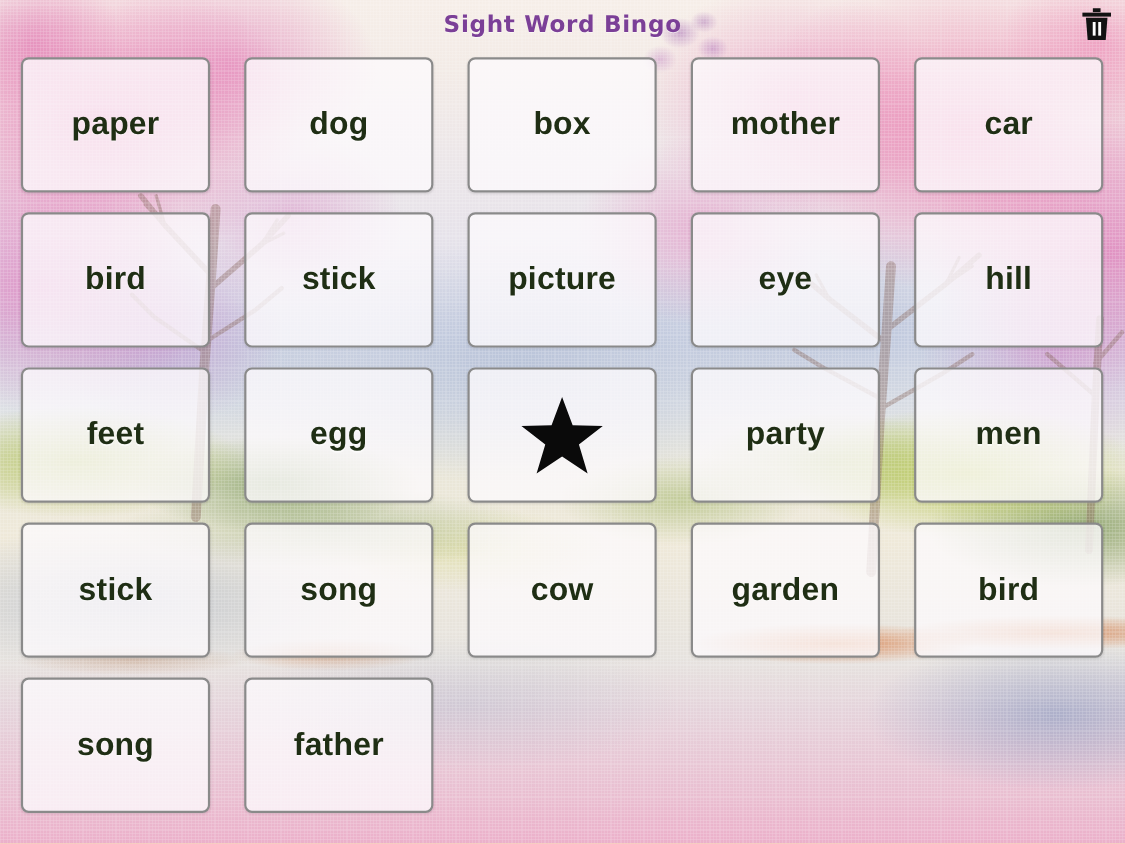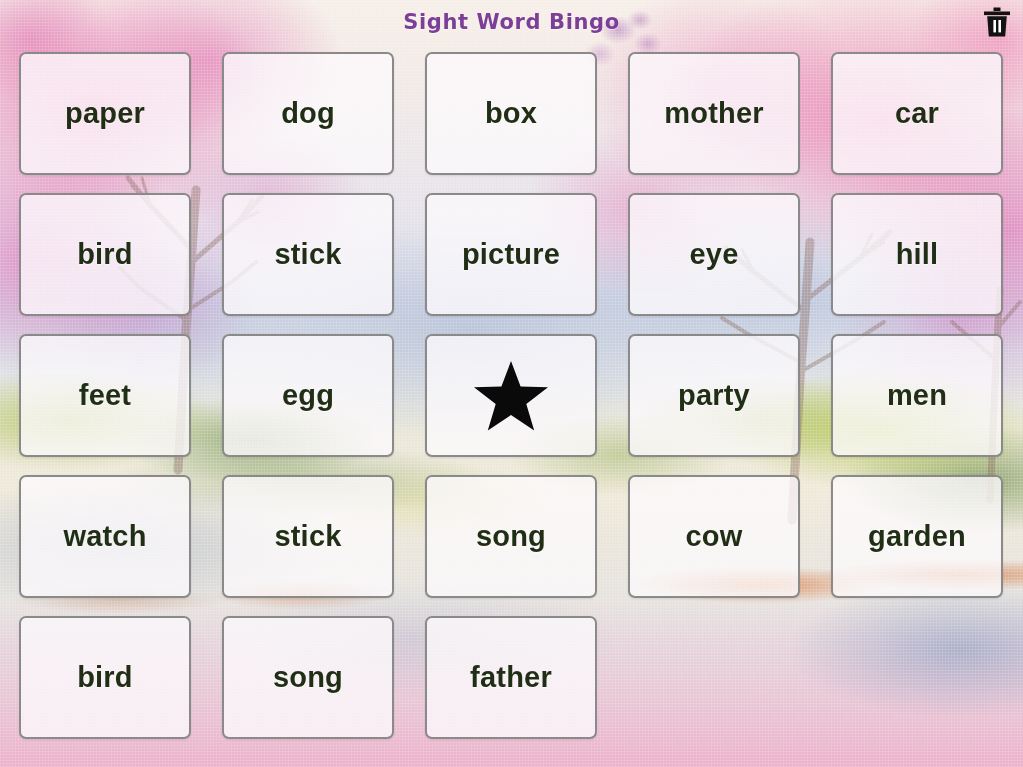--- a/index.html
+++ b/index.html
@@ -294,23 +294,20 @@
           </svg>
         </span>
       </div>
       <div class="cell">
         <span class="cell-word">party</span>
       </div>
       <div class="cell">
         <span class="cell-word">men</span>
       </div>
       <div class="cell">
-        <span class="cell-word">watch</span>
-      </div>
-      <div class="cell">
         <span class="cell-word">stick</span>
       </div>
       <div class="cell">
         <span class="cell-word">song</span>
       </div>
       <div class="cell">
         <span class="cell-word">cow</span>
       </div>
       <div class="cell">
         <span class="cell-word">garden</span>

